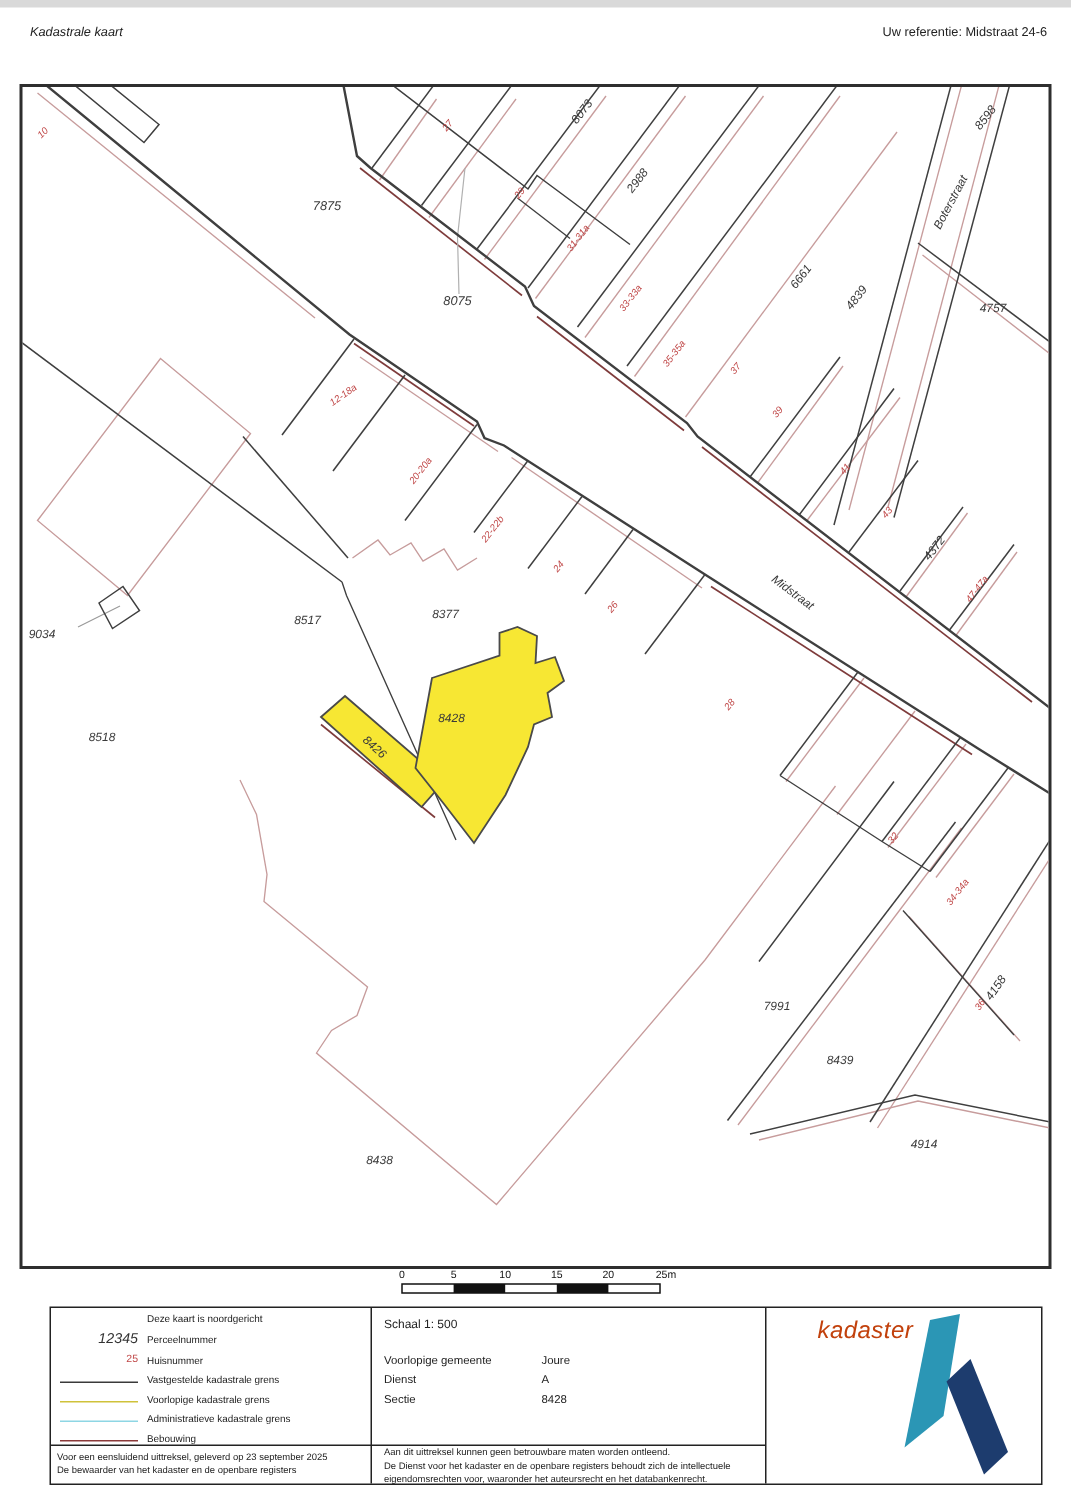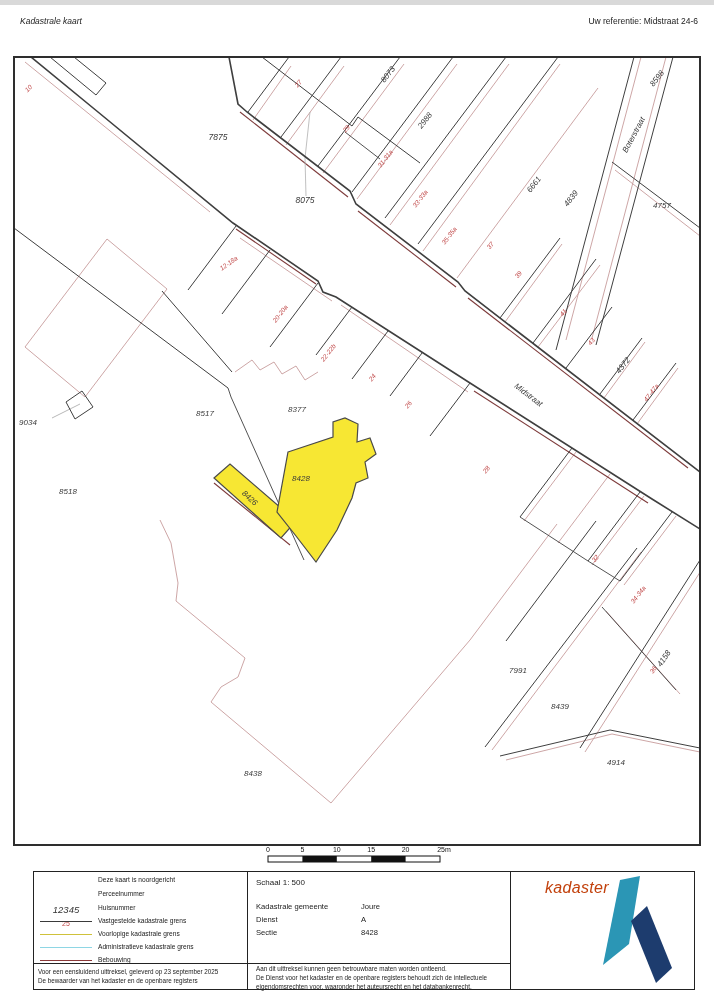--- a/index.html
+++ b/index.html
@@ -18,21 +18,21 @@
   .yellow{fill:#f7e733;stroke:#4a4a4a;stroke-width:1.2;}
   .plabel{font:italic 8px "Liberation Sans",sans-serif;fill:#3a3a3a;text-anchor:middle;}
   .plabel-big{font:italic 8.5px "Liberation Sans",sans-serif;fill:#3a3a3a;text-anchor:middle;}
   .hlabel{font:italic 6.5px "Liberation Sans",sans-serif;fill:#c04848;text-anchor:middle;}
   .slabel{font:italic 8px "Liberation Sans",sans-serif;fill:#3a3a3a;text-anchor:middle;}
   .sbnum{font:7px "Liberation Sans",sans-serif;fill:#111;text-anchor:middle;}
   
   .infobox{position:absolute;left:33px;top:871px;width:662px;height:119px;border:1.3px solid #222;box-sizing:border-box;}
   .vdiv{position:absolute;top:0;bottom:0;width:1px;background:#222;}
   .hdiv{position:absolute;height:1px;background:#222;}
-  .leg-sample{position:absolute;left:6px;width:52px;text-align:center;margin-top:17px;}
+  .leg-sample{position:absolute;left:6px;width:52px;text-align:right;}
   .leg-line{position:absolute;left:6px;width:52px;height:0;border-top:1.6px solid;}
   .leg-text{position:absolute;left:64px;font-size:6.6px;color:#222;white-space:nowrap;}
   .leg-num{font-size:9.5px;font-style:italic;color:#333;}
   .leg-red{font-size:7px;color:#c04848;}
   .foot{position:absolute;font-size:6.3px;color:#222;white-space:nowrap;}
   .mid-title{position:absolute;left:222px;top:6px;font-size:8px;color:#222;text-align:right;}
   .mid-label{position:absolute;left:222px;font-size:7.6px;color:#222;}
   .mid-value{position:absolute;left:327px;font-size:7.6px;color:#222;}
   .logo-text{position:absolute;left:511px;top:7px;font-size:16px;font-style:italic;color:#2b96b5;letter-spacing:0.3px;}
 </style>
@@ -222,21 +222,21 @@
     <div class="leg-line" style="top:75px;border-color:#8ed6e4;"></div>
     <div class="leg-text" style="top:71px;">Administratieve kadastrale grens</div>
     <div class="leg-line" style="top:88px;border-color:#8b3a3a;"></div>
     <div class="leg-text" style="top:84px;">Bebouwing</div>
     <div class="foot" style="left:4px;top:96px;">Voor een eensluidend uittreksel, geleverd op 23 september 2025</div>
     <div class="foot" style="left:4px;top:105px;">De bewaarder van het kadaster en de openbare registers</div>
   </div>
 
   <div>
     <div class="mid-title">Schaal 1: 500</div>
-    <div class="mid-label" style="top:30px;">Kadastrale gemeente</div>
+    <div class="mid-label" style="top:30px;">Voorlopige gemeente</div>
     <div class="mid-value" style="top:30px;text-align:center;">Joure</div>
     <div class="mid-label" style="top:43px;">Dienst</div>
     <div class="mid-value" style="top:43px;">A</div>
     <div class="mid-label" style="top:56px;">Sectie</div>
     <div class="mid-value" style="top:56px;">8428</div>
     <div class="foot" style="left:222px;top:93px;">Aan dit uittreksel kunnen geen betrouwbare maten worden ontleend.</div>
     <div class="foot" style="left:222px;top:102px;">De Dienst voor het kadaster en de openbare registers behoudt zich de intellectuele</div>
     <div class="foot" style="left:222px;top:111px;">eigendomsrechten voor, waaronder het auteursrecht en het databankenrecht.</div>
   </div>
 

